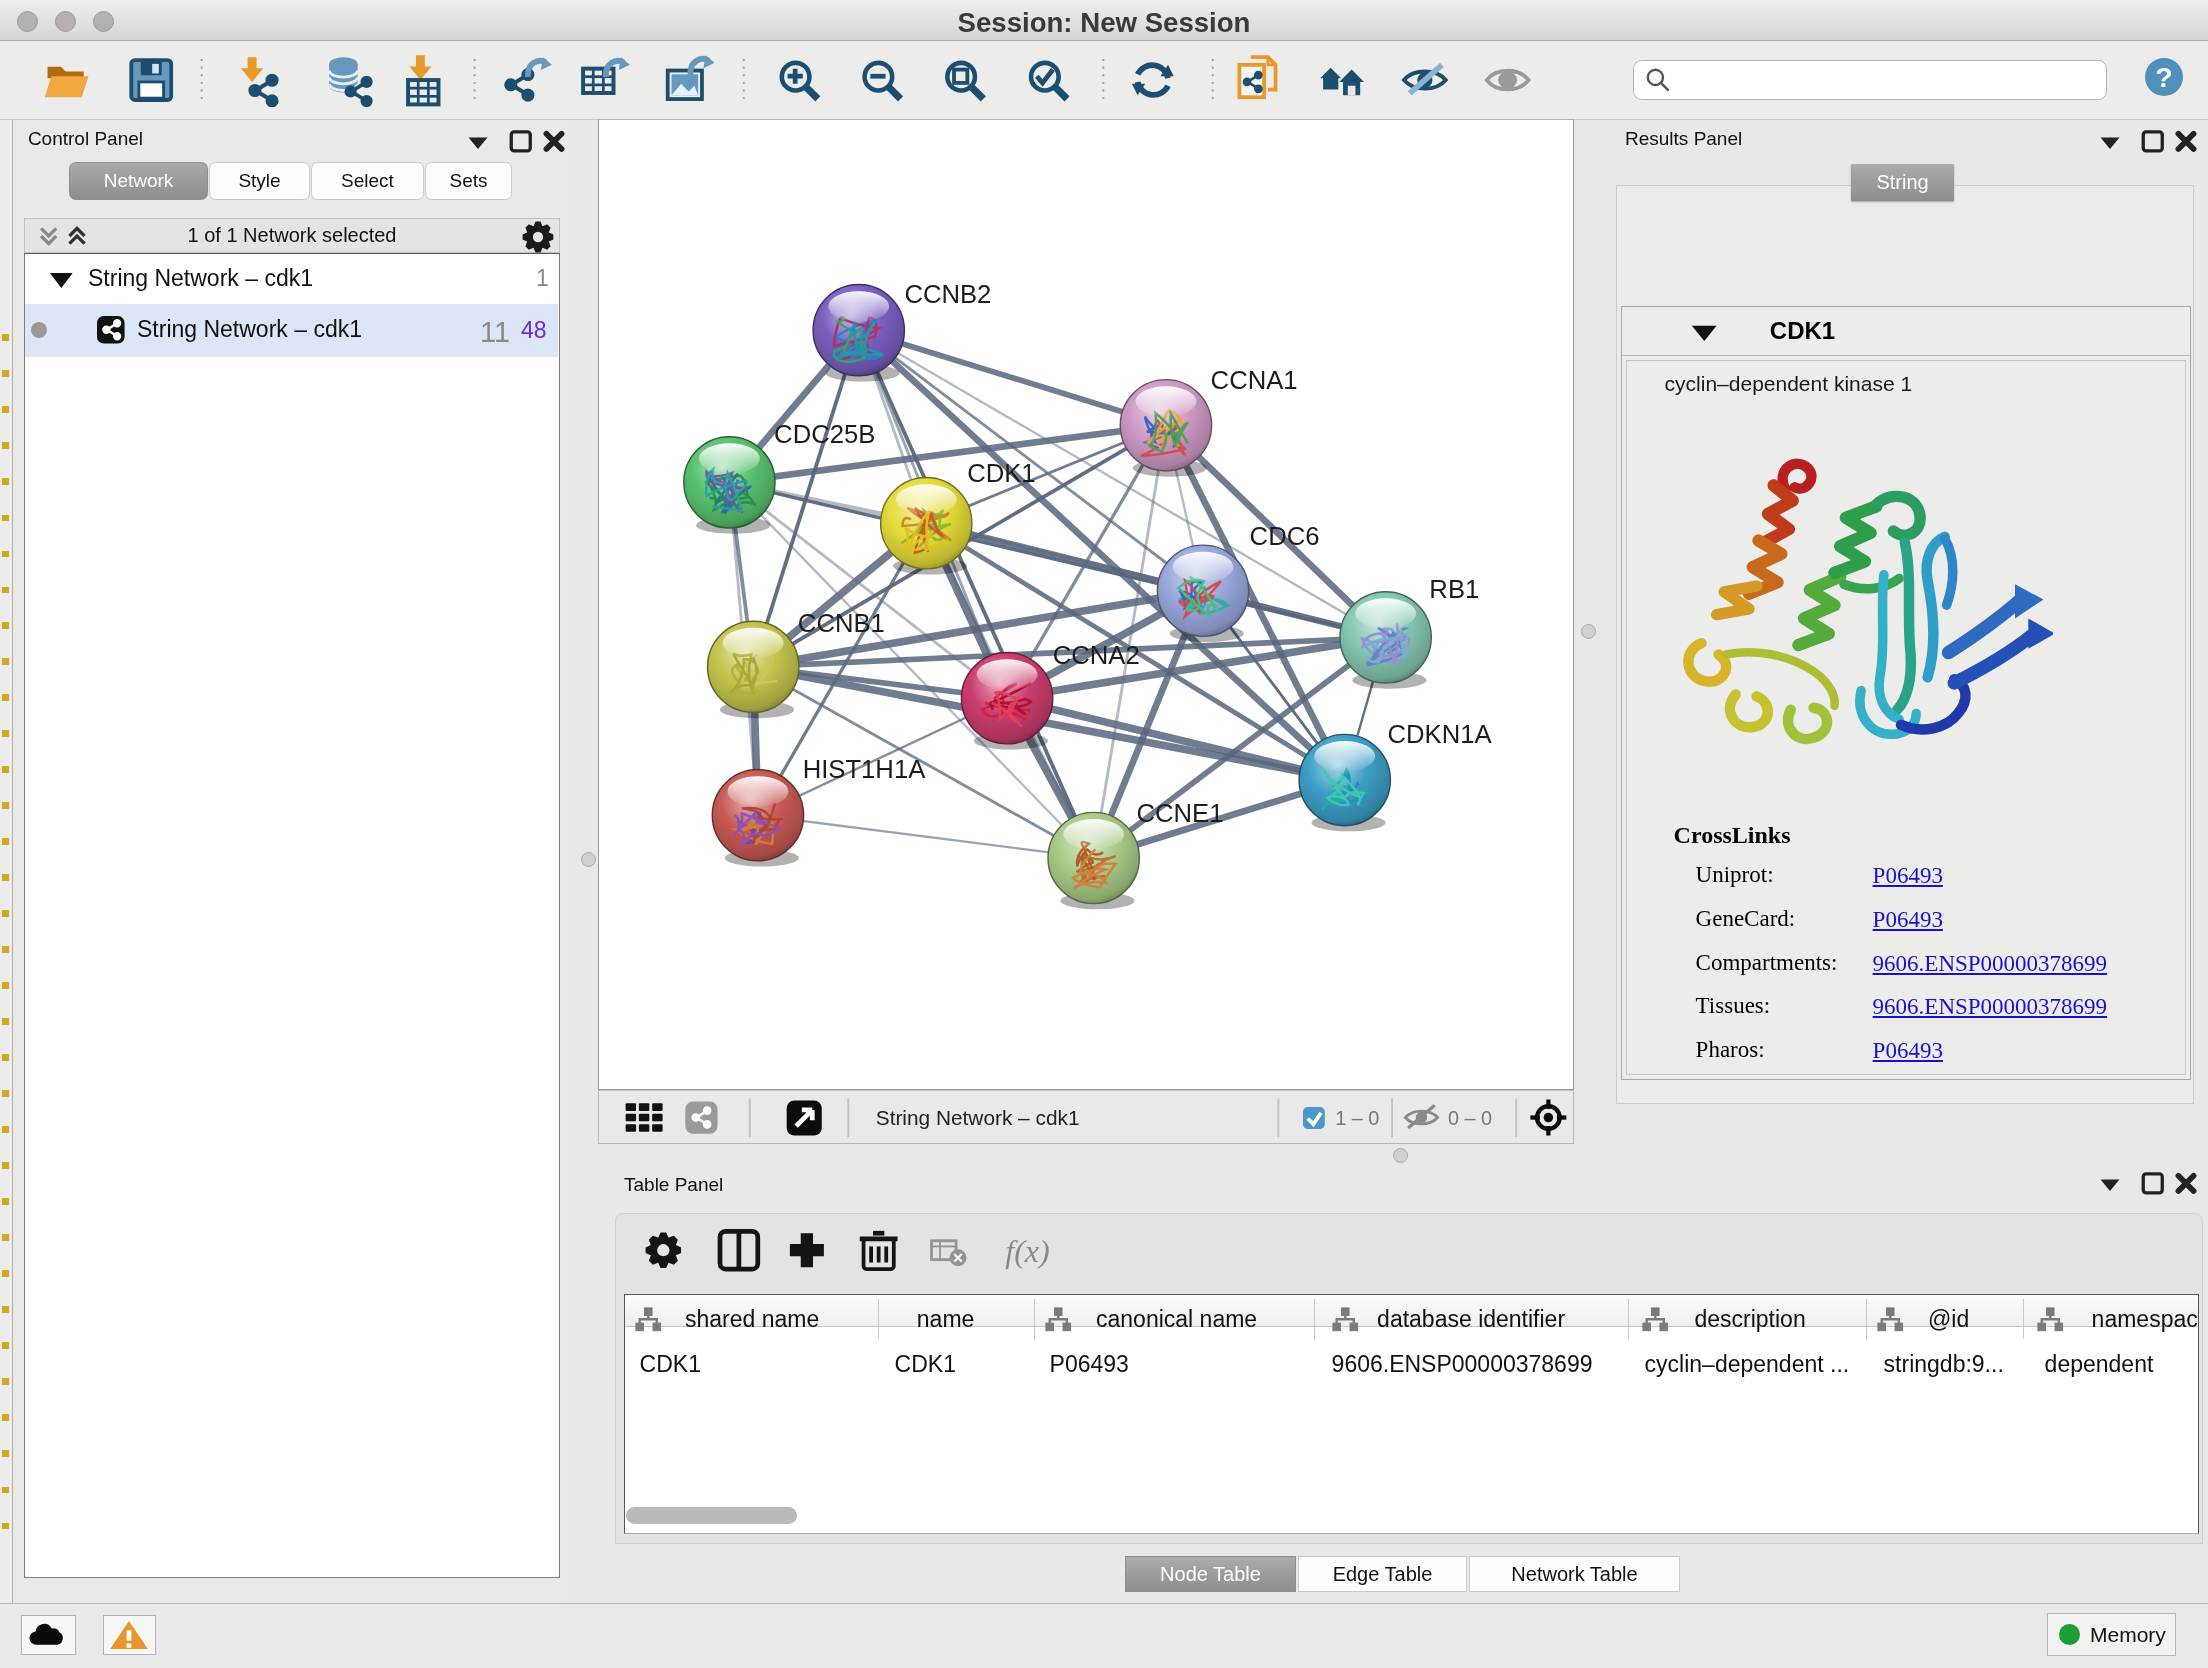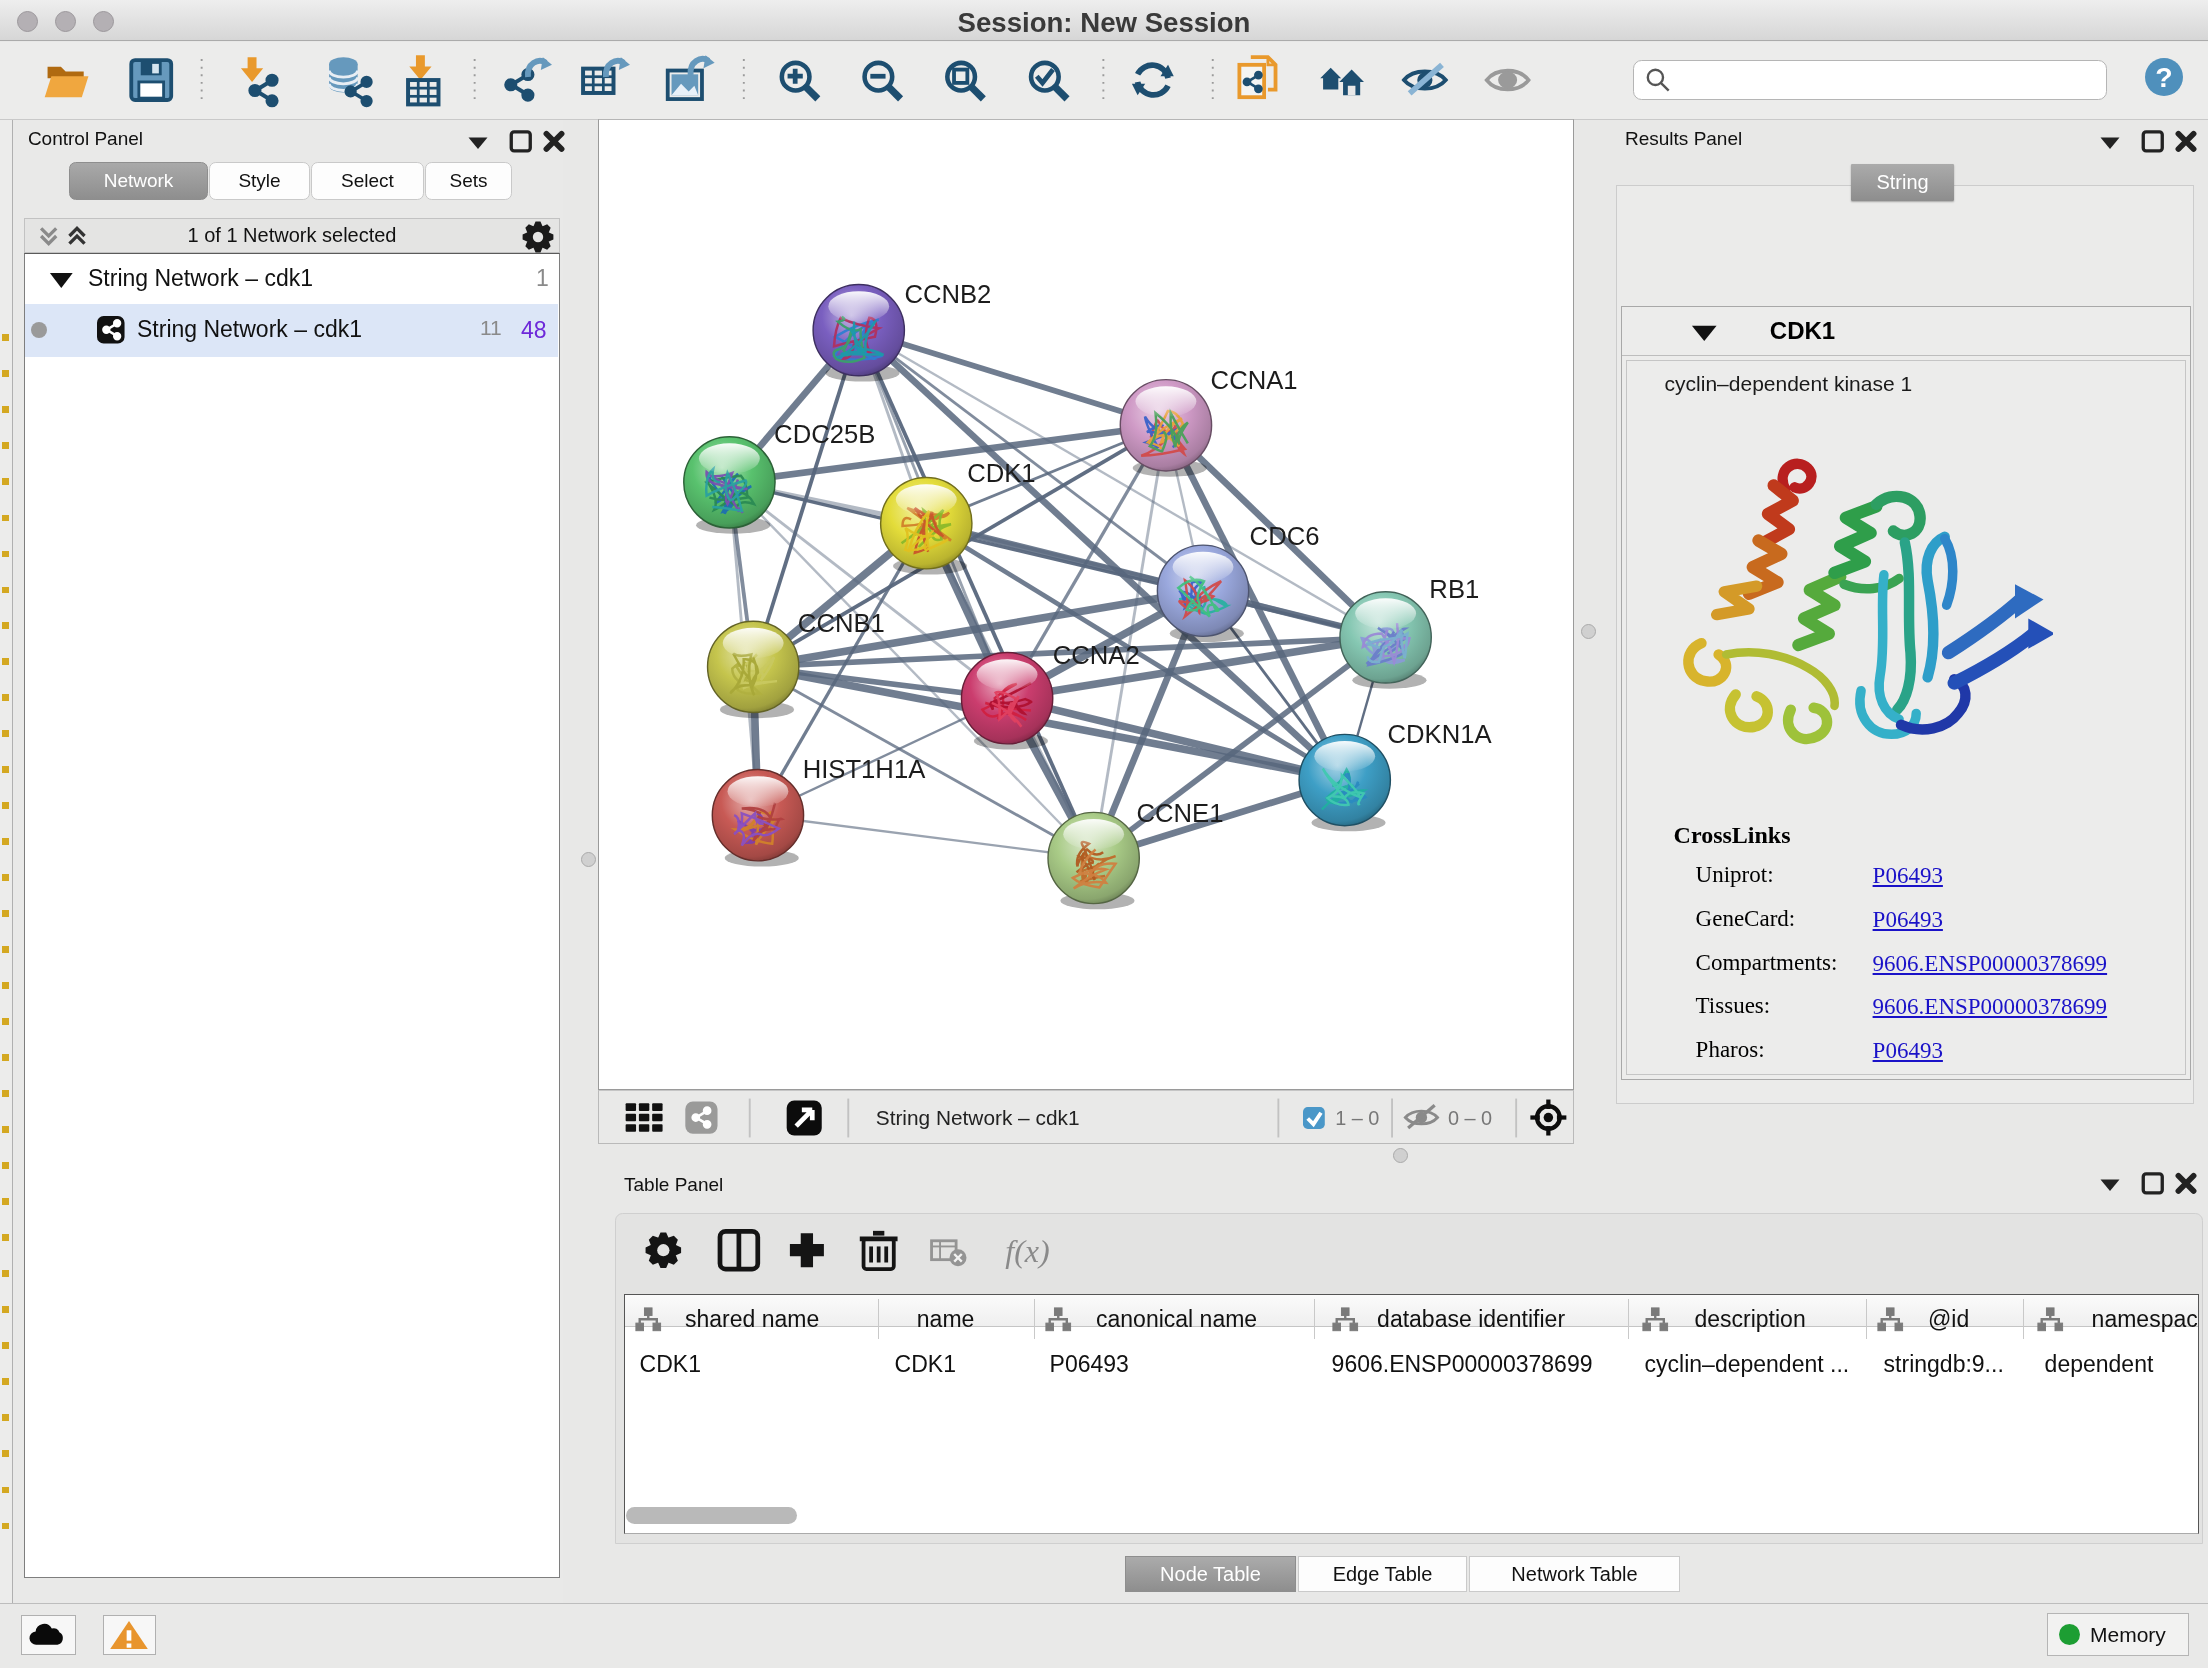--- a/index.html
+++ b/index.html
@@ -226,39 +226,39 @@
         <rect x="0" y="0" width="29" height="29" rx="7" fill="#111"></rect>
         <g stroke="#fff" stroke-width="2.7" fill="#fff">
           <line x1="10.18" y1="14.5" x2="20.82" y2="8.04"></line>
           <line x1="10.18" y1="14.5" x2="20.82" y2="20.96"></line>
           <circle cx="9.8" cy="14.5" r="3.04"></circle>
           <circle cx="21.200000000000003" cy="7.66" r="3.04"></circle>
           <circle cx="21.200000000000003" cy="21.34" r="3.04"></circle>
         </g>
       </svg>
     <div style="position:absolute;left:112px;top:12.4px;font-size:23px;color:#111;">String Network – cdk1</div>
-    <div style="position:absolute;left:455px;top:12.4px;font-size:21px;color:#8a8a8a;">11</div>
+    <div style="position:absolute;left:455px;top:12.4px;font-size:29px;color:#8a8a8a;">11</div>
     <div style="position:absolute;left:496px;top:13px;font-size:23px;color:#6d28d9;">48</div>
   </div>
 </div>
 
 <div class="abs" style="left:0;top:1603px;width:2208px;height:66px;background:#e9e9e8;border-top:1.9px solid #bdbdbd;"></div>
 <div class="abs" style="left:21px;top:1615px;width:55px;height:40px;background:#f7f7f7;border:1.9px solid #b0b0b0;">
   <svg width="42" height="28.5" style="position:absolute;left:4.8px;top:3.8px;" viewBox="0 0 44 30">
       <path d="M10 26 a7 7 0 0 1 -1 -14 a9 9 0 0 1 17 -3 a6 6 0 0 1 8 4 a7 7 0 0 1 -2 13 Z" fill="#0a0a0a"></path>
     </svg>
 </div>
 <div class="abs" style="left:103px;top:1615px;width:53px;height:40px;background:#f7f7f7;border:1.9px solid #b0b0b0;">
   <svg width="42" height="32" style="position:absolute;left:3.8px;top:2.9px;" viewBox="0 0 44 34">
       <polygon points="22,2 42,32 2,32" fill="#e8952e"></polygon>
       <rect x="19.5" y="12" width="5" height="11" fill="#fff"></rect>
       <rect x="19.5" y="26" width="5" height="4.5" fill="#fff"></rect>
     </svg>
 </div>
-<div class="abs" style="left:2047px;top:1613px;width:142px;height:43px;background:#f2f2f1;border:1.9px solid #b5b5b5;">
+<div class="abs" style="left:2047px;top:1613px;width:129px;height:43px;background:#f2f2f1;border:1.9px solid #b5b5b5;">
   <div style="position:absolute;left:11.4px;top:9.5px;width:21px;height:21px;border-radius:50%;background:#1d9e33;"></div>
   <div style="position:absolute;left:42px;top:8.6px;font-size:21px;color:#111;">Memory</div>
 </div>
 
 <div class="abs canvas"><svg width="976" height="971" viewBox="0 0 1026 1021">
 <defs>
 <linearGradient id="shine" x1="0" y1="0" x2="0" y2="1">
 <stop offset="0%" stop-color="#ffffff" stop-opacity="0.95"></stop>
 <stop offset="100%" stop-color="#ffffff" stop-opacity="0.05"></stop>
 </linearGradient>

